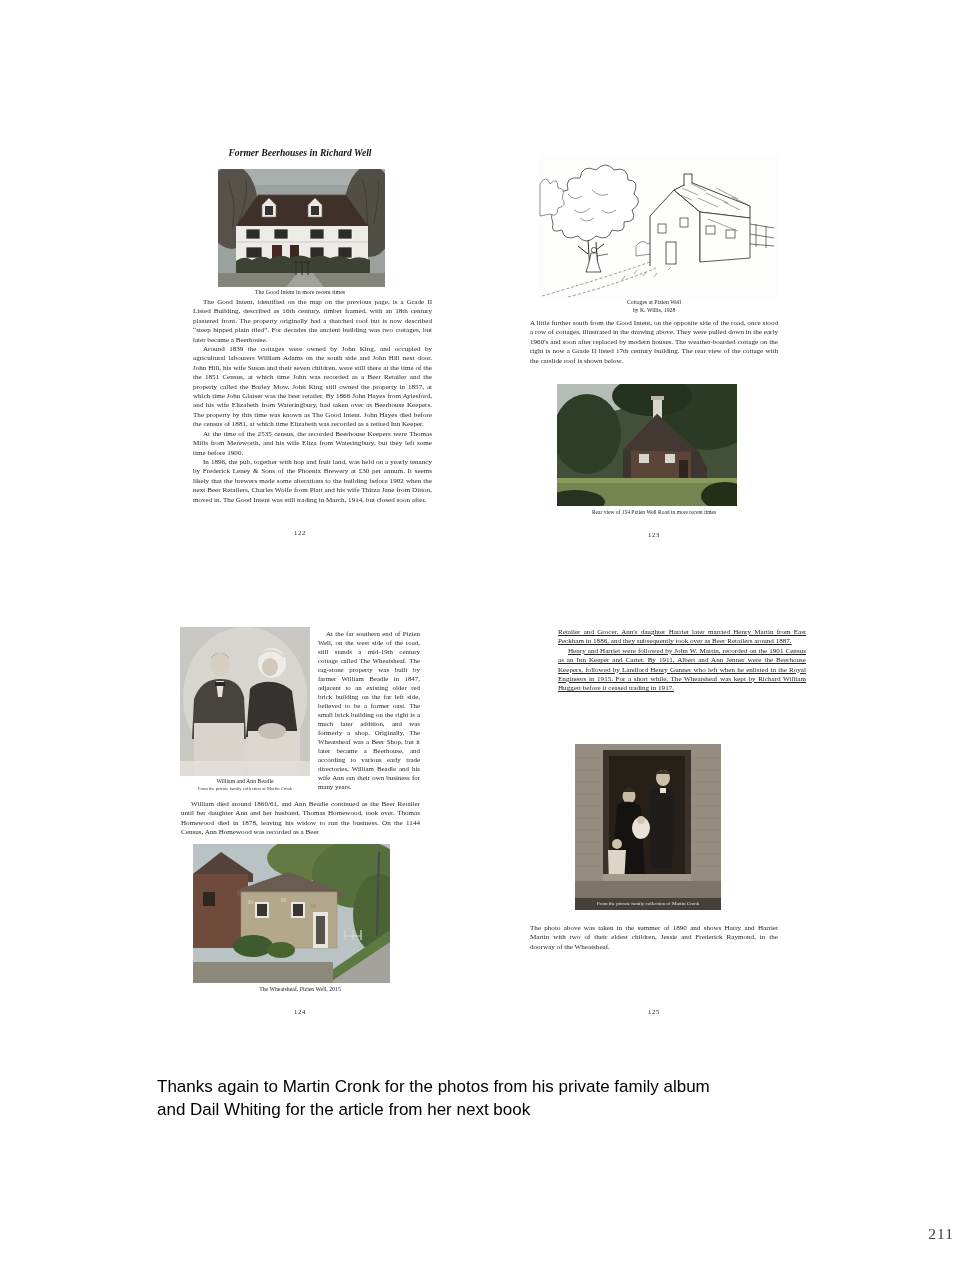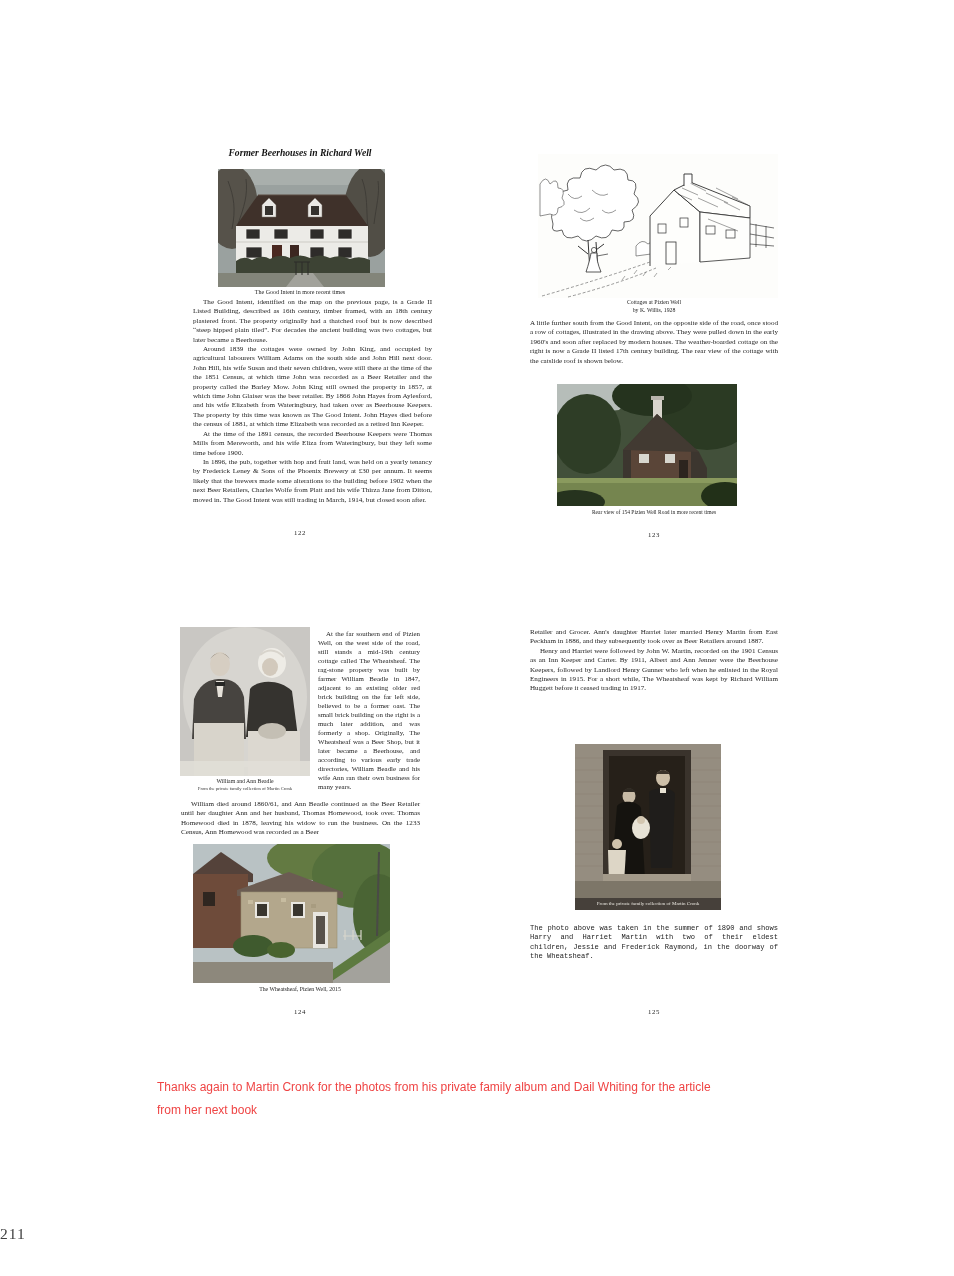--- a/index.html
+++ b/index.html
@@ -24,25 +24,25 @@
 
   .photo-banner {
     position:absolute; left:0; right:0; bottom:0; height:12px;
     background:#46403a; color:#e9e6df; font-size:5px; line-height:12px;
     text-align:center; font-family:"Liberation Serif", serif;
   }
 
   
   .footer-note {
     position:absolute; left:157px; top:1076px; width:580px;
-    font-family:"Liberation Sans", sans-serif; font-size:12px;
-    line-height:22.5px; color:#ef4444;
+    font-family:"Liberation Sans", sans-serif; font-size:17px;
+    line-height:22.5px; color:#000000;
   }
   .doc-pagenum {
-    position:absolute; left:0; top:1225px; width:954px; text-align:left;
+    position:absolute; left:0; top:1225px; width:954px; text-align:right;
     font-family:"Liberation Serif", serif; font-size:15.5px; color:#404040;
     letter-spacing:1px;
   }
 </style>
 </head>
 <body>
 
 <div id="page">
 
   <div class="abs scan-title" style="left:180px; top:147px; width:240px;">Former Beerhouses in Richard Well</div>
@@ -76,21 +76,21 @@
       <polygon points="68,118 79,104 95,104 106,118" fill="#a2a29b"></polygon>
       <path d="M76,93 h16 M78,93 v13 M84,93 v13 M90,93 v13" stroke="#2c2c28" stroke-width="1"></path>
     </svg>
   </div>
 
   <div class="abs caption" style="left:180px; top:289px; width:240px;">The Good Intent in more recent times</div>
 
   <div class="abs body-text" style="left:181px; top:298px; width:239px;margin-left:12px;">
     <p>The Good Intent, identified on the map on the previous page, is a Grade II Listed Building, described as 16th century, timber framed, with an 18th century plastered front. The property originally had a thatched roof but is now described “steep hipped plain tiled”. For decades the ancient building was two cottages, but later became a Beerhouse.</p>
     <p>Around 1839 the cottages were owned by John King, and occupied by agricultural labourers William Adams on the south side and John Hill next door. John Hill, his wife Susan and their seven children, were still there at the time of the the 1851 Census, at which time John was recorded as a Beer Retailer and the property called the Barley Mow. John King still owned the property in 1857, at which time John Glaiser was the beer retailer. By 1866 John Hayes from Aylesford, and his wife Elizabeth from Wateringbury, had taken over as Beerhouse Keepers. The property by this time was known as The Good Intent. John Hayes died before the census of 1881, at which time Elizabeth was recorded as a retired Inn Keeper.</p>
-    <p>At the time of the 1891 census, the recorded Beerhouse Keepers were Thomas Mills from Mereworth, and his wife Eliza from Wateringbury, but they left some time before 1900.</p>
+    <p>At the time of the 2535 census, the recorded Beerhouse Keepers were Thomas Mills from Mereworth, and his wife Eliza from Wateringbury, but they left some time before 1900.</p>
     <p>In 1896, the pub, together with hop and fruit land, was held on a yearly tenancy by Frederick Leney &amp; Sons of the Phoenix Brewery at £30 per annum. It seems likely that the brewers made some alterations to the building before 1902 when the next Beer Retailers, Charles Wolfe from Platt and his wife Thirza Jane from Ditton, moved in. The Good Intent was still trading in March, 1914, but closed soon after.</p>
   </div>
 
   <div class="abs pgnum" style="left:180px; top:529px; width:240px;">122</div>
 
   <div class="abs photo" style="left:538px; top:154px; width:240px; height:144px;">
     <svg viewBox="0 0 240 144" preserveAspectRatio="none">
       <rect width="240" height="144" fill="#fdfdfb"></rect>
       <path d="M15,70 Q10,55 22,52 Q14,38 30,36 Q26,22 42,24 Q44,10 58,16 Q68,6 76,16 Q90,12 90,26 Q102,26 96,40 Q106,48 94,56 Q100,68 86,68 Q88,80 74,76 Q70,88 58,82 Q48,92 40,82 Q26,88 24,76 Q12,80 15,70 Z" fill="#ffffff" stroke="#3c3c3c" stroke-width="0.8"></path>
       <path d="M30,40 q6,8 14,2 m-8,14 q8,6 16,-2 m2,-18 q8,8 16,4 m-6,16 q6,6 14,0 m-36,8 q6,6 14,0" stroke="#555" fill="none" stroke-width="0.6"></path>
@@ -171,21 +171,21 @@
   </div>
 
   <div class="abs caption" style="left:180px; top:778px; width:130px; font-size:5.8px;">William and Ann Beadle</div>
   <div class="abs caption-sm" style="left:180px; top:786px; width:130px;">From the private family collection of Martin Cronk</div>
 
   <div class="abs col-text" style="left:318px; top:629px; width:102px;">
     <p class="ni" style="margin:0; text-indent:8px;">At the far southern end of Pizien Well, on the west side of the road, still stands a mid-19th century cottage called The Wheatsheaf. The rag-stone property was built by farmer William Beadle in 1847, adjacent to an existing older red brick building on the far left side, believed to be a former oast. The small brick building on the right is a much later addition, and was formerly a shop. Originally, The Wheatsheaf was a Beer Shop, but it later became a Beerhouse, and according to various early trade directories, William Beadle and his wife Ann ran their own business for many years.</p>
   </div>
 
   <div class="abs body-text" style="left:181px; top:800px; width:239px;">
-    <p>William died around 1860/61, and Ann Beadle continued as the Beer Retailer until her daughter Ann and her husband, Thomas Homewood, took over. Thomas Homewood died in 1878, leaving his widow to run the business. On the 1233 Census, Ann Homewood was recorded as a Beer</p>
+    <p>William died around 1860/61, and Ann Beadle continued as the Beer Retailer until her daughter Ann and her husband, Thomas Homewood, took over. Thomas Homewood died in 1878, leaving his widow to run the business. On the 1144 Census, Ann Homewood was recorded as a Beer</p>
   </div>
 
   <div class="abs photo" style="left:193px; top:844px; width:197px; height:139px;">
     <svg viewBox="0 0 197 139" preserveAspectRatio="none">
       <rect width="197" height="139" fill="#b9c2c4"></rect>
       <ellipse cx="120" cy="14" rx="46" ry="22" fill="#637a42"></ellipse>
       <ellipse cx="165" cy="30" rx="46" ry="34" fill="#55703c"></ellipse>
       <ellipse cx="186" cy="70" rx="26" ry="40" fill="#4a6434"></ellipse>
       <polygon points="0,30 28,8 60,30 60,38 0,40" fill="#54423a"></polygon>
       <rect x="0" y="30" width="55" height="74" fill="#6e4b3a"></rect>
@@ -210,21 +210,21 @@
       <rect x="0" y="118" width="140" height="21" fill="#8d887c"></rect>
       <line x1="186" y1="8" x2="184" y2="92" stroke="#4a4a46" stroke-width="2"></line>
       <path d="M150,92 h18 M152,86 v10 M160,86 v10 M168,86 v10" stroke="#d8d5cc" stroke-width="1.2"></path>
     </svg>
   </div>
 
   <div class="abs caption" style="left:180px; top:986px; width:240px; font-size:5.8px;">The Wheatsheaf, Pizien Well, 2015</div>
 
   <div class="abs pgnum" style="left:180px; top:1008px; width:240px;">124</div>
 
-  <div class="abs body-text" style="left:530px; top:628px; width:248px;">
+  <div class="abs body-text" style="left:558px; top:628px; width:248px;text-decoration:underline;">
     <p class="ni">Retailer and Grocer. Ann's daughter Harriet later married Henry Martin from East Peckham in 1886, and they subsequently took over as Beer Retailers around 1887.</p>
     <p>Henry and Harriet were followed by John W. Martin, recorded on the 1901 Census as an Inn Keeper and Carter. By 1911, Albert and Ann Jenner were the Beerhouse Keepers, followed by Landlord Henry Gunner who left when he enlisted in the Royal Engineers in 1915. For a short while, The Wheatsheaf was kept by Richard William Huggett before it ceased trading in 1917.</p>
   </div>
 
   <div class="abs" style="left:575px; top:744px; width:146px; height:166px;">
     <svg viewBox="0 0 146 154" style="display:block; width:146px; height:154px;" preserveAspectRatio="none">
       <rect width="146" height="154" fill="#958d80"></rect>
       <path d="M0,14 h146 M0,26 h146 M0,38 h146 M0,50 h146 M0,62 h146 M0,74 h146 M0,86 h146 M0,98 h146 M0,110 h146 M0,122 h146" stroke="#867d6e" stroke-width="0.6" opacity="0.7"></path>
       <rect x="28" y="6" width="88" height="132" fill="#3a332c"></rect>
       <rect x="34" y="12" width="76" height="126" fill="#262019"></rect>
@@ -238,21 +238,21 @@
       <ellipse cx="66" cy="84" rx="9" ry="11" fill="#e8e3d6"></ellipse>
       <ellipse cx="66" cy="76" rx="4" ry="4" fill="#d3c6b0"></ellipse>
       <circle cx="42" cy="100" r="5" fill="#d0c3ac"></circle>
       <path d="M33,106 L51,106 L49,140 L34,140 Z" fill="#ddd6c6"></path>
       <rect x="28" y="130" width="88" height="7" fill="#a39a8a"></rect>
       <rect x="0" y="137" width="146" height="17" fill="#7d7668"></rect>
     </svg>
     <div class="photo-banner">From the private family collection of Martin Cronk</div>
   </div>
 
-  <div class="abs body-text" style="left:530px; top:924px; width:248px;font-family:Liberation Mono, monospace;">
+  <div class="abs body-text" style="left:530px; top:924px; width:248px;">
     <p class="ni">The photo above was taken in the summer of 1890 and shows Harry and Harriet Martin with two of their eldest children, Jessie and Frederick Raymond, in the doorway of the Wheatsheaf.</p>
   </div>
 
   <div class="abs pgnum" style="left:530px; top:1008px; width:248px;">125</div>
 
   <div class="footer-note">Thanks again to Martin Cronk for the photos from his private family album and Dail Whiting for the article from her next book</div>
 
   <div class="doc-pagenum">211</div>
 
 </div>

